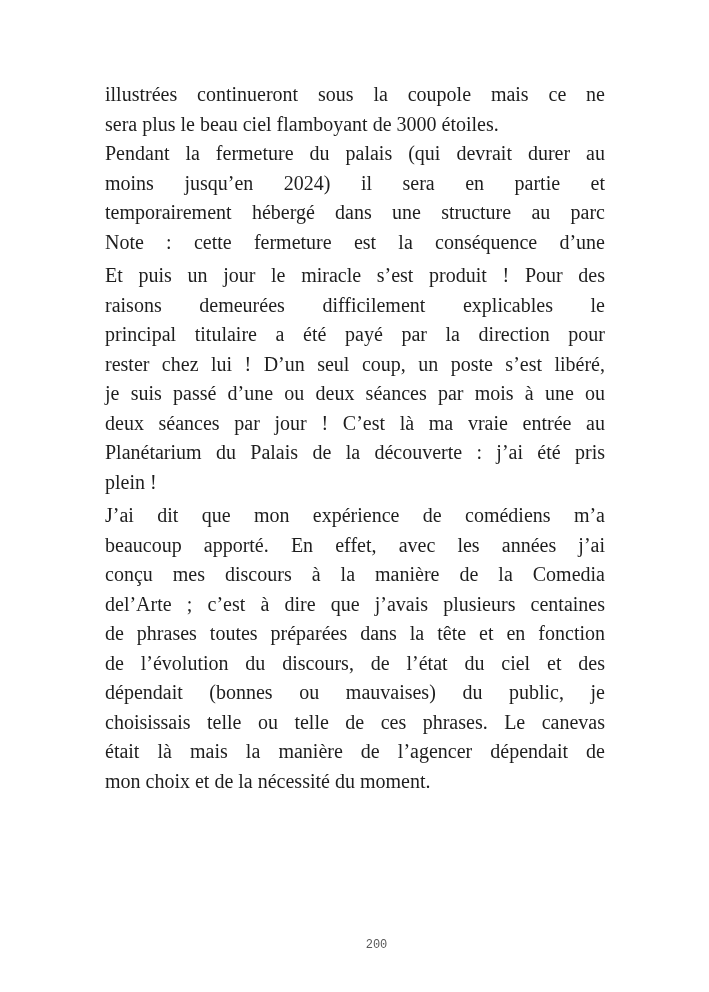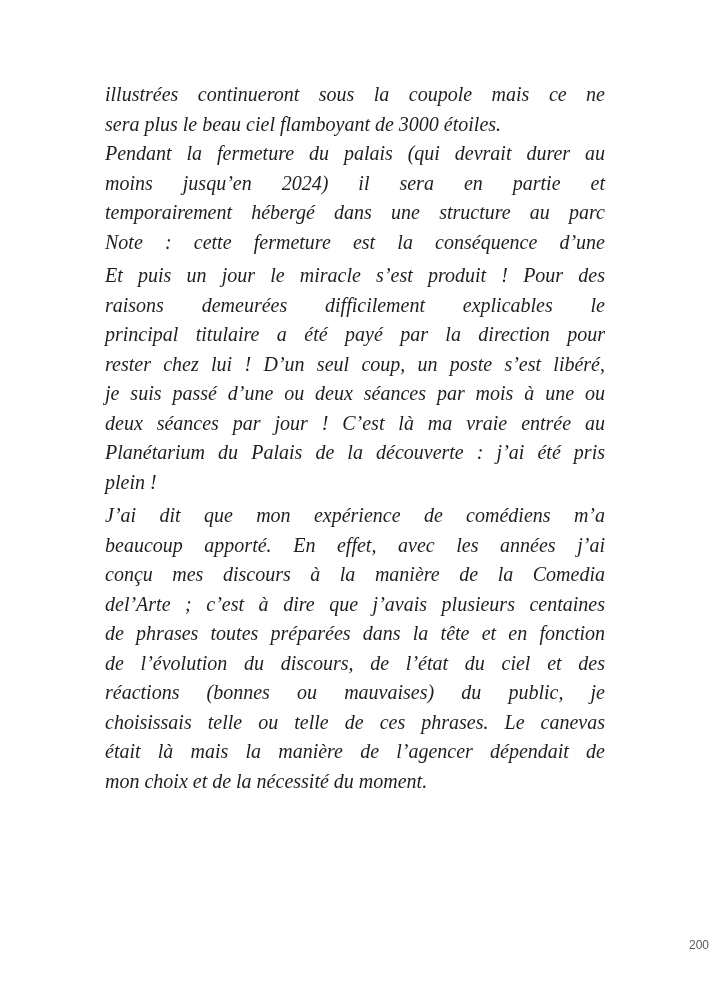--- a/index.html
+++ b/index.html
@@ -18,46 +18,45 @@
   .text-block {
     position: absolute;
     left: 105px;
     top: 80px;
     width: 500px;
     color: #1e1e1e;
   }
   .para {
     margin: 0;
     padding: 0;
-    font-style: italic;
   }
   .para.gap {
     margin-top: 4px;
   }
   .line {
     font-size: 20px;
     line-height: 29.5px;
     text-align: justify;
     text-align-last: justify;
     white-space: normal;
     color: #1e1e1e;
   }
   .line.last {
     text-align-last: left;
   }
   .page-number {
     position: absolute;
     left: 0;
     right: 0;
     top: 938px;
-    text-align: right;
+    text-align: center;
     font-size: 12px;
     line-height: 14px;
     color: #595959;
-    font-family: Liberation Sans, sans-serif;
+    font-family: Liberation Mono, monospace;
     padding-left: 44px;
   }
 </style>
 </head>
 <body>
 
 <div class="sheet">
   <div class="text-block">
       <div class="para">
         <div class="line">illustrées continueront sous la coupole mais ce ne</div>
@@ -81,20 +80,20 @@
         <div class="line">Planétarium du Palais de la découverte : j’ai été pris</div>
         <div class="line last">plein !</div>
       </div>
       <div class="para gap">
         <div class="line">J’ai dit que mon expérience de comédiens m’a</div>
         <div class="line">beaucoup apporté. En effet, avec les années j’ai</div>
         <div class="line">conçu mes discours à la manière de la Comedia</div>
         <div class="line">del’Arte ; c’est à dire que j’avais plusieurs centaines</div>
         <div class="line">de phrases toutes préparées dans la tête et en fonction</div>
         <div class="line">de l’évolution du discours, de l’état du ciel et des</div>
-        <div class="line">réactions (bonnes ou mauvaises) du public, je</div>
+        <div class="line">dépendait (bonnes ou mauvaises) du public, je</div>
         <div class="line">choisissais telle ou telle de ces phrases. Le canevas</div>
         <div class="line">était là mais la manière de l’agencer dépendait de</div>
         <div class="line last">mon choix et de la nécessité du moment.</div>
       </div>
     </div>
   <div class="page-number">200</div>
 </div>
 
 </body></html>

